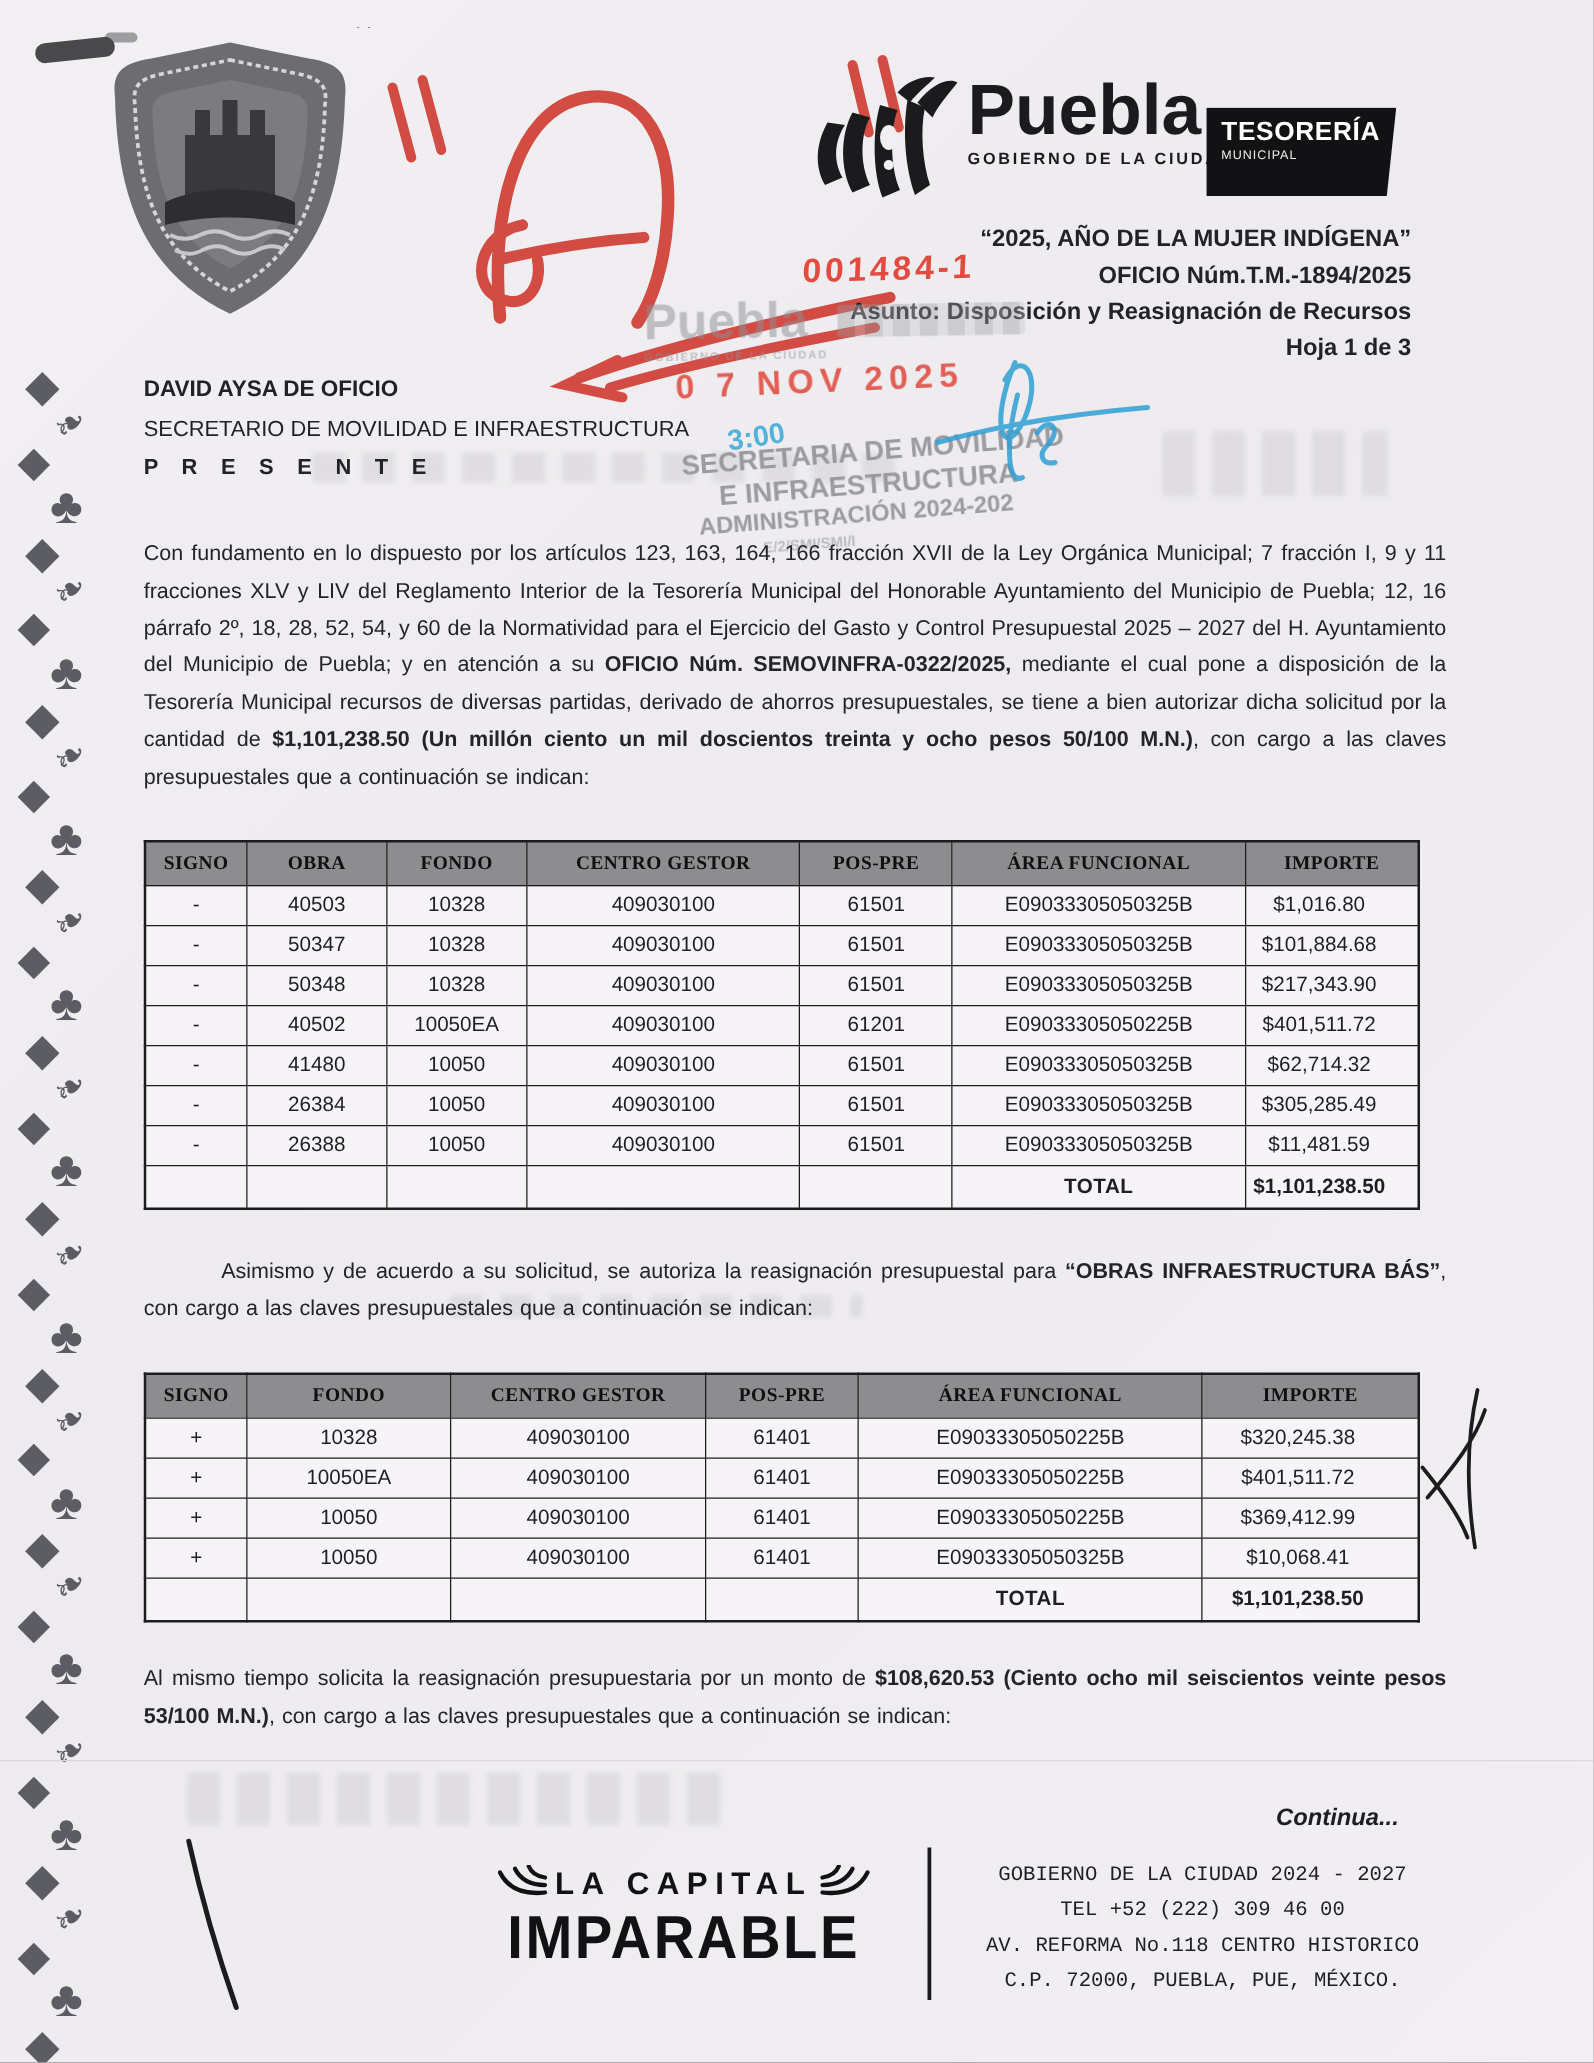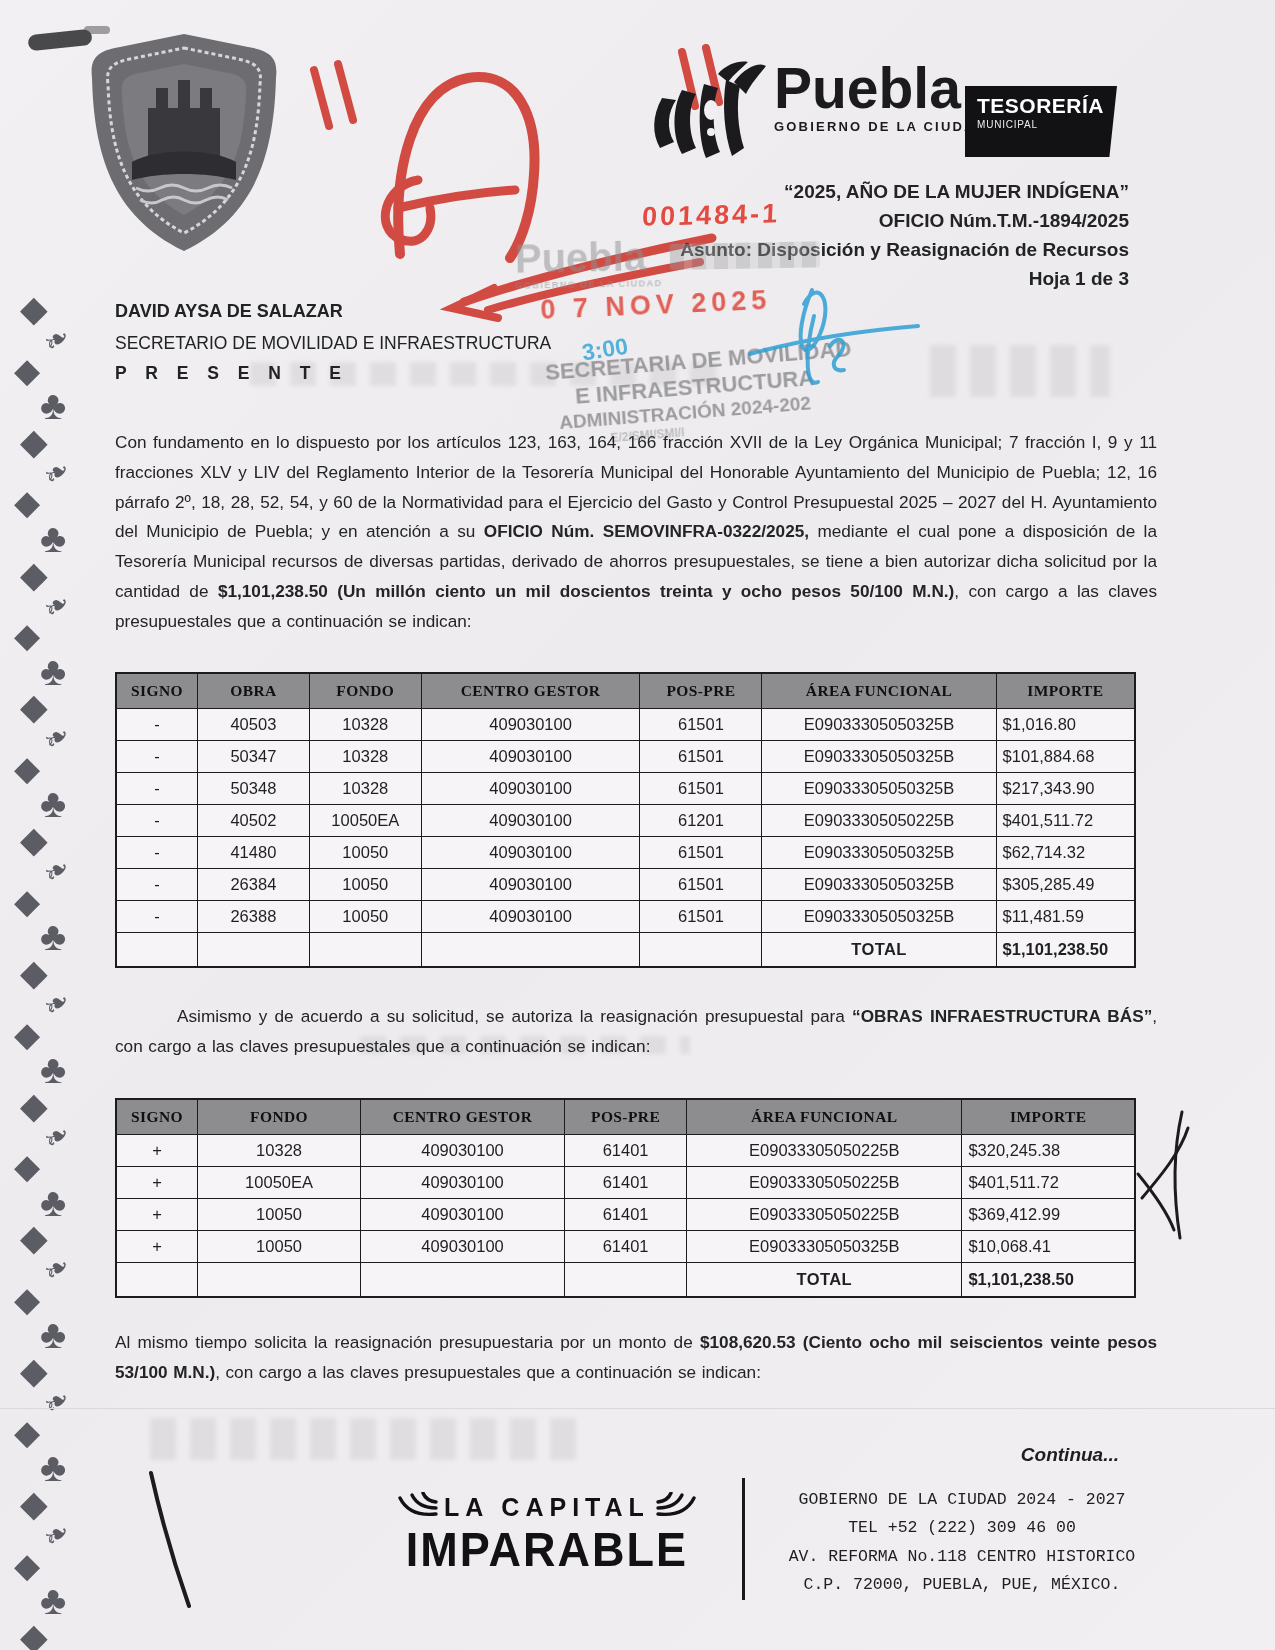--- a/index.html
+++ b/index.html
@@ -53,21 +53,21 @@
   .content{position:relative;margin:0 118px 0 115px;}
   .para{font-size:17.2px;line-height:1.73;text-align:justify;color:#222428;word-spacing:.8px;margin:0;}
   .para .b{font-weight:bold;}
   .indent{text-indent:62px;} .mt2{margin-top:34px;} .mt3{margin-top:30px;}
   table{border-collapse:collapse;width:98%;margin-top:36px;background:#f6f4f6;}
   table,th,td{border:1.6px solid #1c1c1e;}
   table{border-width:2.6px;}
   th{background:#8d8d8f;color:#101012;font-size:15.5px;font-weight:bold;letter-spacing:.4px;
      padding:8px 4px;font-family:Liberation Serif, serif;}
   td{font-size:16.5px;text-align:center;padding:3.5px 6px;height:24px;color:#1e1f22;}
-  td.money{text-align:left;padding-right:26px;}
+  td.money{text-align:center;padding-right:26px;}
   tr.total-row td{height:26px;}
   td.total-label{font-weight:bold;letter-spacing:.4px;}
   td.total-value{font-weight:bold;}
   .continua{position:absolute;right:156px;top:1444px;font-size:19px;font-weight:bold;
             font-style:italic;color:#1d1e21;}
   .fold-line{position:absolute;left:0;right:0;top:1408px;height:1px;background:#dbd7db;}
   
   .footer-logo{position:absolute;left:398px;top:1492px;text-align:center;color:#121214;}
   .cap-row{display:flex;align-items:center;gap:6px;justify-content:center;}
   .cap-txt{font-size:25px;font-weight:bold;letter-spacing:6px;}
@@ -206,21 +206,21 @@
 
     <div class="ghost">
       <div>
         <div class="ghost-name">Puebla</div>
         <div class="ghost-tag">GOBIERNO DE LA CIUDAD</div>
       </div>
       <div class="ghost-smudge"></div>
     </div>
 
     <div class="recipient">
-      <div class="name">DAVID AYSA DE SALAZAR</div>
+      <div class="name">DAVID AYSA DE OFICIO</div>
       <div>SECRETARIO DE MOVILIDAD E INFRAESTRUCTURA</div>
       <div class="presente">P R E S E N T E</div>
     </div>
 
     <div class="stamp">
       <div class="stamp-date">0 7 NOV 2025</div>
       <div class="stamp-time">3:00</div>
       <div class="stamp-gray">
         <div class="g1">SECRETARIA DE MOVILIDAD</div>
         <div class="g2">E INFRAESTRUCTURA</div>

